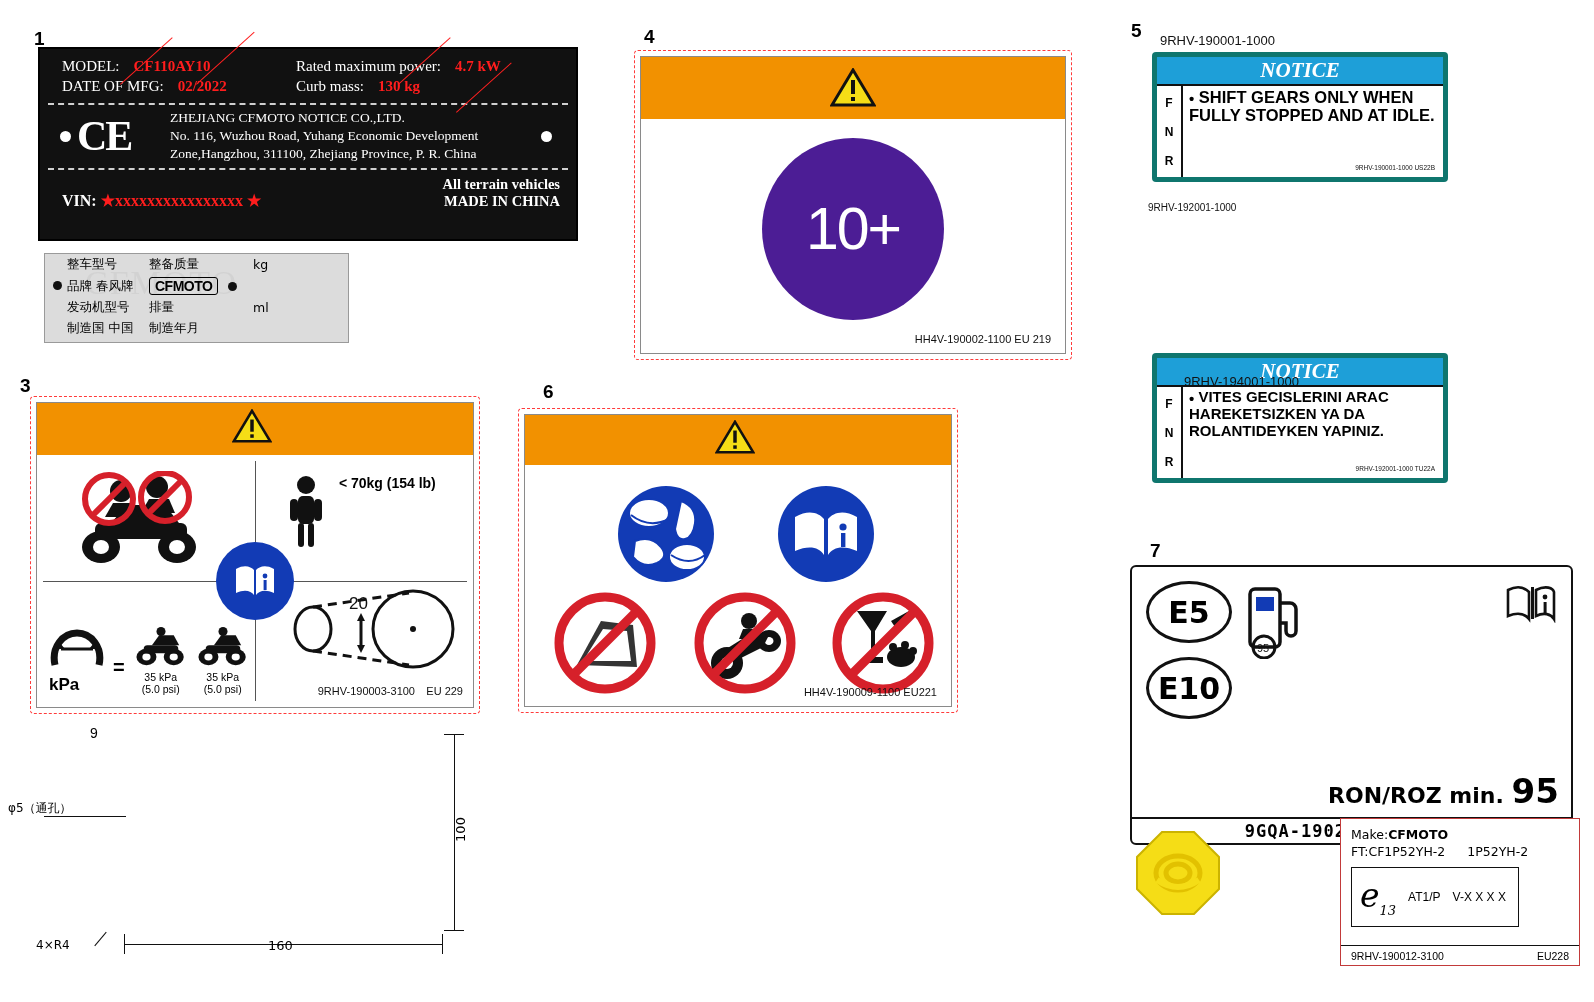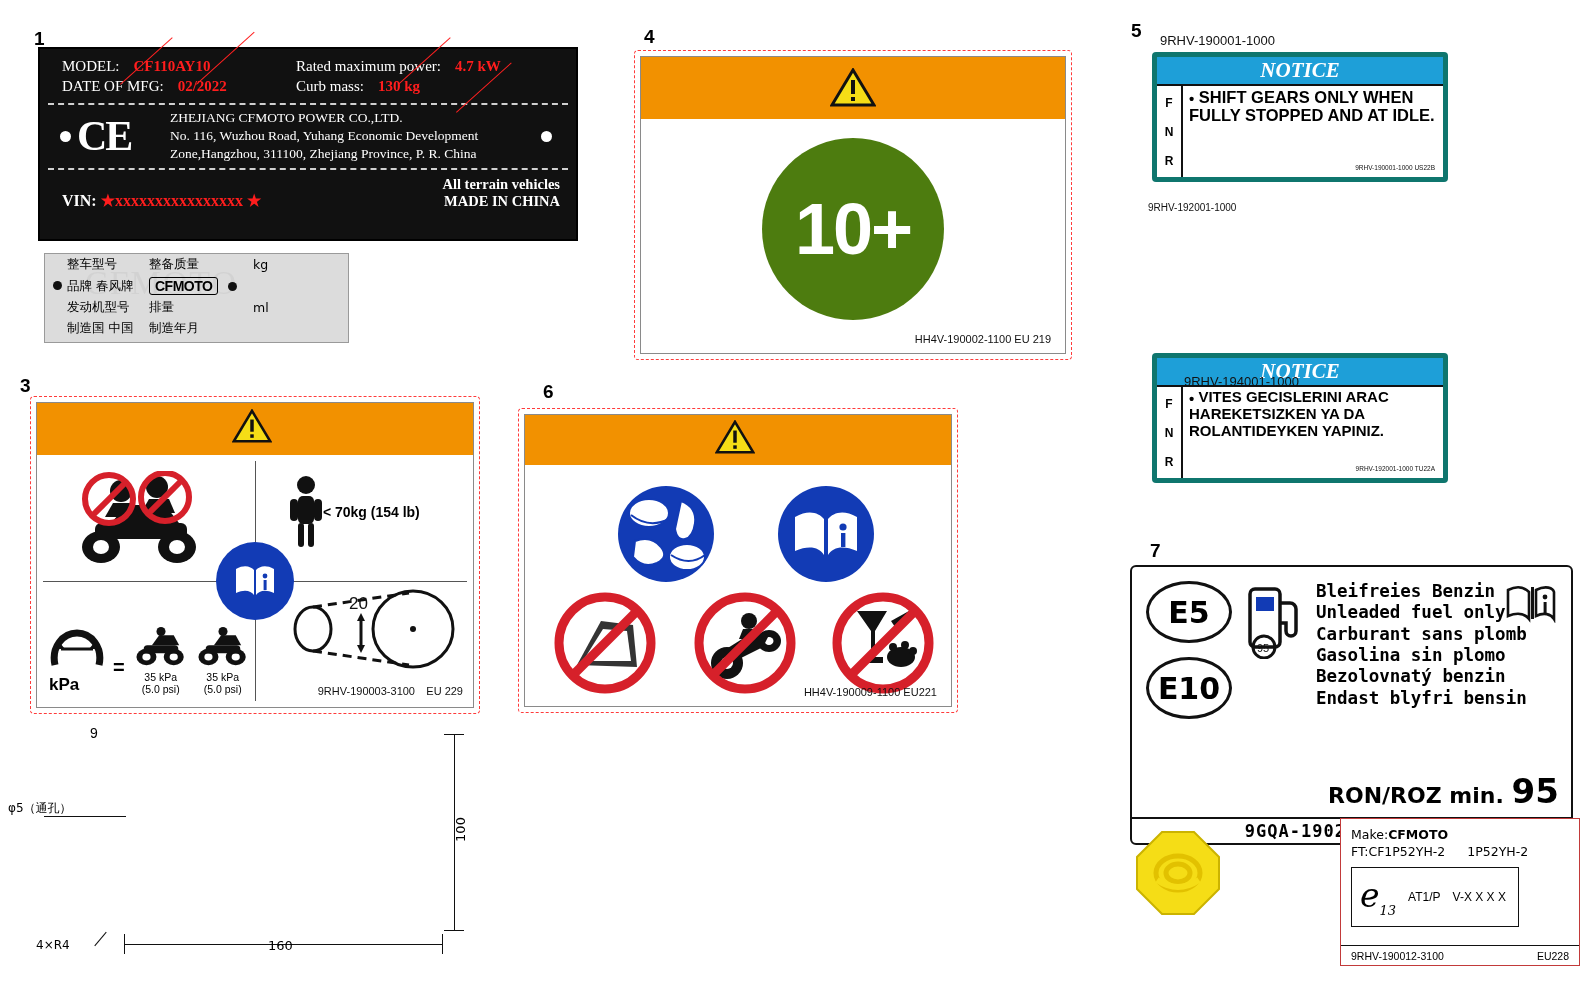--- a/index.html
+++ b/index.html
@@ -85,23 +85,23 @@
   .warntri svg { display:block; }
 
   .codeline { font-family:"Liberation Sans", sans-serif; font-size:11px; color:#111; }
 
   
   #lab4 { left:634px; top:50px; width:438px; height:310px; }
   #lab4 .inner { position:absolute; inset:6px; background:#fff; border:1px solid #8a8a8a; }
   #lab4 .bar { height:62px; }
   #lab4 .circle {
     position:absolute; left:50%; top:172px; transform:translate(-50%,-50%);
-    width:182px; height:182px; border-radius:50%; background:#4d7c0f;
+    width:182px; height:182px; border-radius:50%; background:#4c1d95;
     color:#fff; display:flex; align-items:center; justify-content:center;
-    font-size:72px; font-weight:bold; font-family:"Liberation Sans", sans-serif;
+    font-size:59px; font-weight:normal; font-family:"Liberation Sans", sans-serif;
     letter-spacing:-2px;
   }
   #lab4 .code { position:absolute; right:14px; bottom:8px; }
 
   
   #lab3 { left:30px; top:396px; width:450px; height:318px; }
   #lab3 .inner { position:absolute; inset:6px; background:#fff; border:1px solid #8a8a8a; }
   #lab3 .bar { height:52px; }
   #lab3 .grid { position:absolute; left:6px; right:6px; top:58px; bottom:6px; }
   #lab3 .vline { position:absolute; left:50%; top:0; bottom:0; border-left:1px solid #555; }
@@ -243,21 +243,21 @@
         <div style="margin-top:3px;"><span class="lab">Curb mass:</span><span class="val">130 kg</span></div>
       </div>
     </div>
     <div class="dash"></div>
     <div class="mid">
       <div class="ce">
         <span class="dot"></span>
         <span class="ce-mark">CE</span>
       </div>
       <div class="addr">
-        <div>ZHEJIANG CFMOTO POWER CO.,LTD.</div>
+        <div>ZHEJIANG CFMOTO NOTICE CO.,LTD.</div>
         <div>No. 116, Wuzhou Road, Yuhang Economic Development</div>
         <div>Zone,Hangzhou, 311100, Zhejiang Province, P. R. China</div>
       </div>
       <span class="rdot"></span>
     </div>
     <div class="dash2"></div>
     <div class="row3">
       <div class="vin">
         <span>VIN:</span>
         <span class="star">★</span><span class="vinval">xxxxxxxxxxxxxxxx</span>
@@ -348,21 +348,21 @@
             <g fill="none" stroke="#d6202a" stroke-width="6">
               <circle cx="48" cy="28" r="24"></circle>
                 <line x1="31" y1="45" x2="65" y2="11"></line>
               <circle cx="104" cy="26" r="24"></circle>
                 <line x1="87" y1="43" x2="121" y2="9"></line>
             </g>
           </svg>
         </div>
 
         <div class="abs" style="left:58%; top:14px; width:40%;">
-          <div style="display:flex; align-items:center; ">
+          <div style="display:flex; align-items:flex-start; gap:16px;">
             <svg width="34" height="74" viewBox="0 0 34 74">
                 <g fill="#111">
                   <circle cx="17" cy="10" r="9"></circle>
                   <rect x="9" y="21" width="16" height="28" rx="5"></rect>
                   <rect x="1" y="24" width="8" height="22" rx="4"></rect>
                   <rect x="25" y="24" width="8" height="22" rx="4"></rect>
                   <rect x="9" y="48" width="6" height="24" rx="3"></rect>
                   <rect x="19" y="48" width="6" height="24" rx="3"></rect>
                 </g>
               </svg>
@@ -586,28 +586,20 @@
     </div>
     <div class="fuelicon">
       <svg width="60" height="74" viewBox="0 0 60 74">
         <rect x="6" y="4" width="30" height="58" rx="5" fill="none" stroke="#111" stroke-width="3.5"></rect>
         <rect x="12" y="12" width="18" height="14" fill="#123bb5"></rect>
         <path d="M36 18 h10 a6 6 0 0 1 6 6 v22 a5 5 0 0 1 -10 0 v-8 h-6" fill="none" stroke="#111" stroke-width="3.5"></path>
         <circle cx="20" cy="62" r="11" fill="none" stroke="#111" stroke-width="3"></circle>
         <text x="13" y="67" font-size="11" font-family="Liberation Sans" fill="#111">95</text>
       </svg>
     </div>
-    <div class="txt">
-      <div>Bleifreies Benzin</div>
-      <div>Unleaded fuel only</div>
-      <div>Carburant sans plomb</div>
-      <div>Gasolina sin plomo</div>
-      <div>Bezolovnatý benzin</div>
-      <div>Endast blyfri bensin</div>
-    </div>
     <div class="bookinfo">
       <svg width="52" height="40" viewBox="0 0 52 40">
         <path d="M3 7 C13 2 20 5 24 9 L24 36 C20 31 13 29 3 33 Z" fill="none" stroke="#111" stroke-width="2.6"></path>
         <path d="M31 7 C41 2 48 5 49 9 L49 36 C46 31 39 29 31 33 Z" fill="none" stroke="#111" stroke-width="2.6"></path>
         <rect x="26" y="4" width="3" height="32" fill="#111"></rect>
         <circle cx="40" cy="14" r="2.4" fill="#111"></circle>
           <rect x="38.6" y="19" width="3" height="11" fill="#111"></rect>
       </svg>
     </div>
     <div class="ron">

